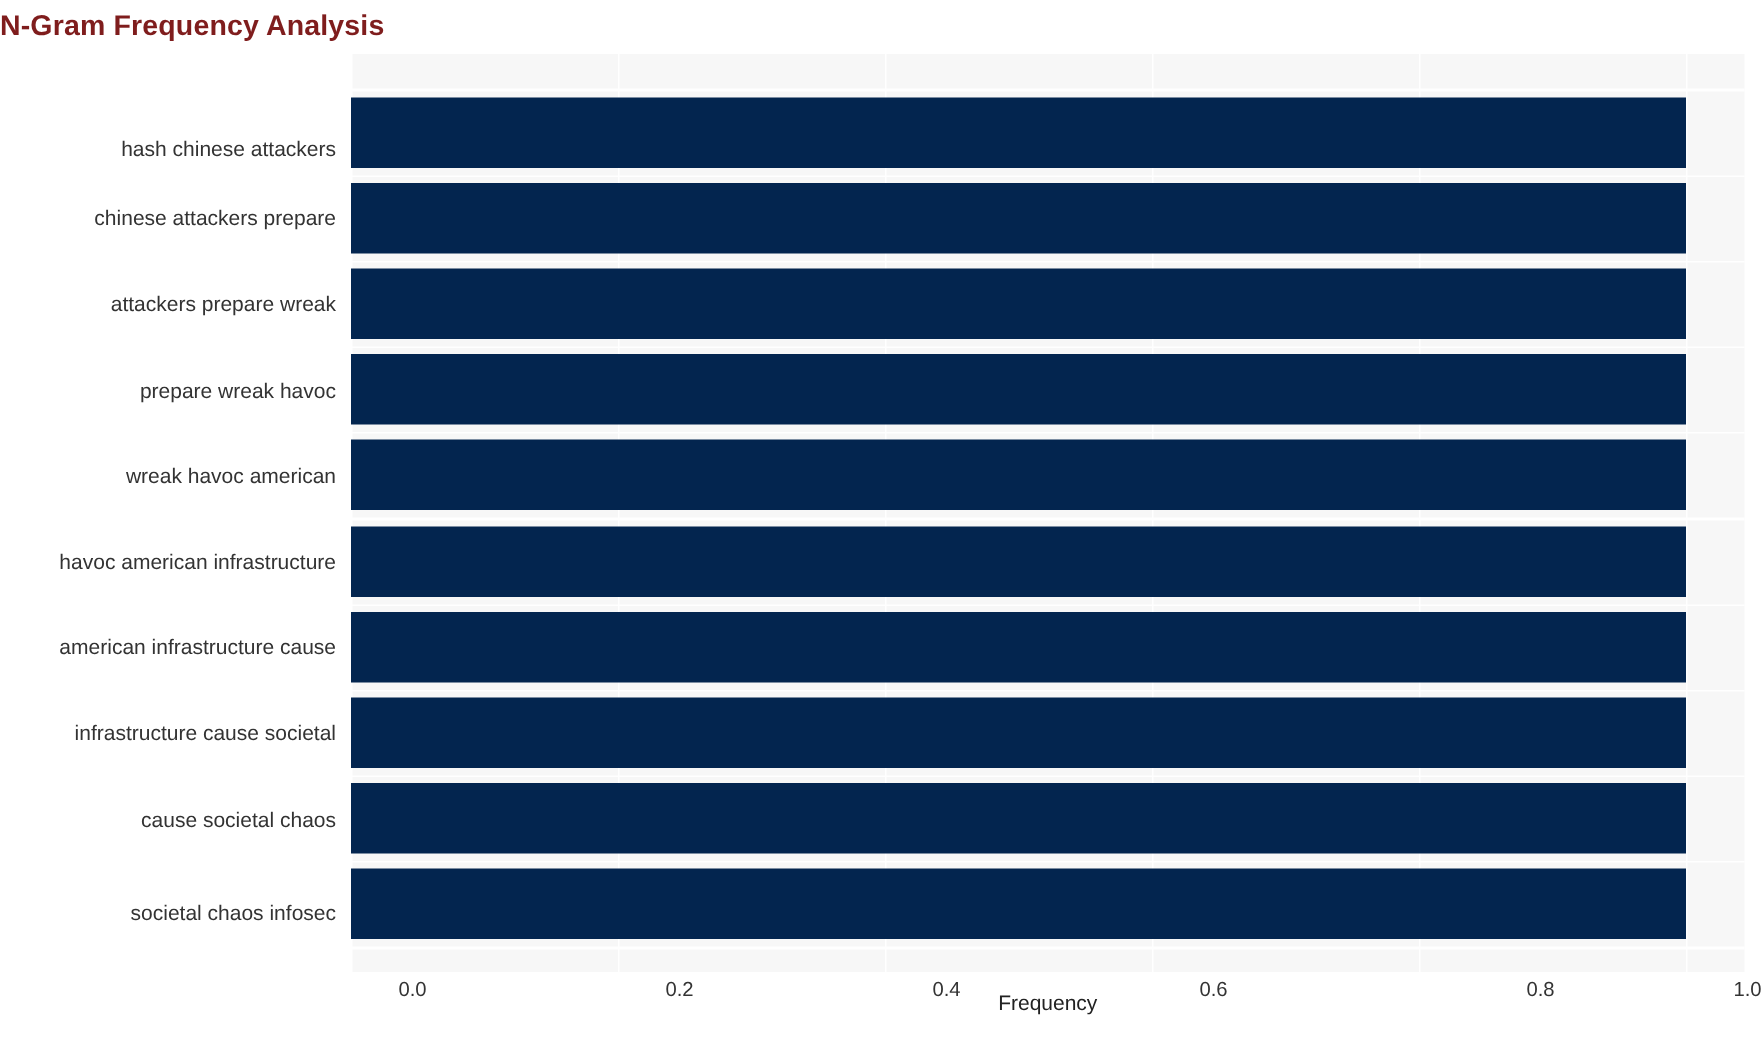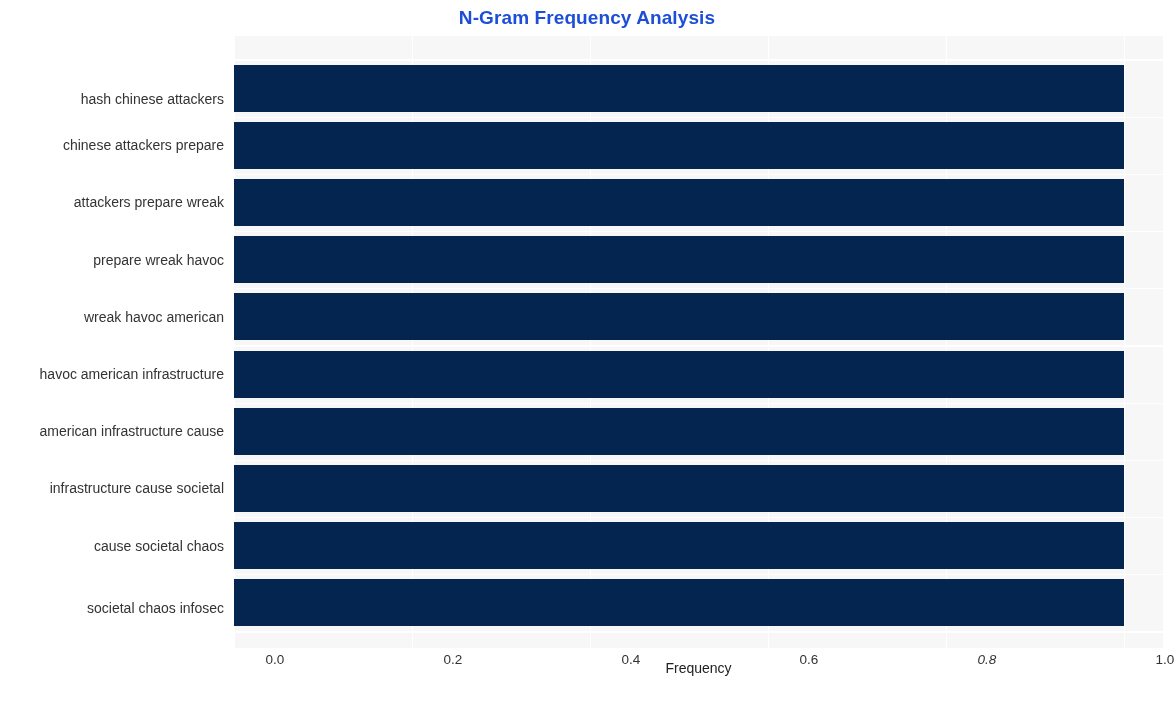--- a/index.html
+++ b/index.html
@@ -17,24 +17,24 @@
     position: relative;
     width: 1174px;
     height: 701px;
     background: #ffffff;
   }
   #chart-title {
     position: absolute;
     top: 7px;
     left: 0;
     width: 1174px;
-    text-align: center;
+    text-align: left;
     font-size: 19px;
     font-weight: bold;
-    color: #1d4ed8;
+    color: #7f1d1d;
     letter-spacing: 0.1px;
   }
   
   #plot-area {
     position: absolute;
     left: 234px;
     top: 36px;
     width: 929px;
     height: 612px;
     background: #f7f7f7;
@@ -163,19 +163,19 @@
       <div class="y-tick-label" style="top: 452.4px;">infrastructure cause societal</div>
       <div class="y-tick-label" style="top: 509.6px;">cause societal chaos</div>
       <div class="y-tick-label" style="top: 572px; margin-left: 16px;">societal chaos infosec</div>
     </div>
 
   <div id="x-tick-labels">
       <div class="x-tick-label" style="left: 234px;">0.0</div>
       <div class="x-tick-label" style="left: 412px;">0.2</div>
       <div class="x-tick-label" style="left: 590px;">0.4</div>
       <div class="x-tick-label" style="left: 768px;">0.6</div>
-      <div class="x-tick-label" style="left: 946px; font-style: italic;">0.8</div>
+      <div class="x-tick-label" style="left: 986px;">0.8</div>
       <div class="x-tick-label" style="left: 1124px;">1.0</div>
     </div>
 
   <div id="x-axis-label">Frequency</div>
 
 </div>
 
 </body></html>

